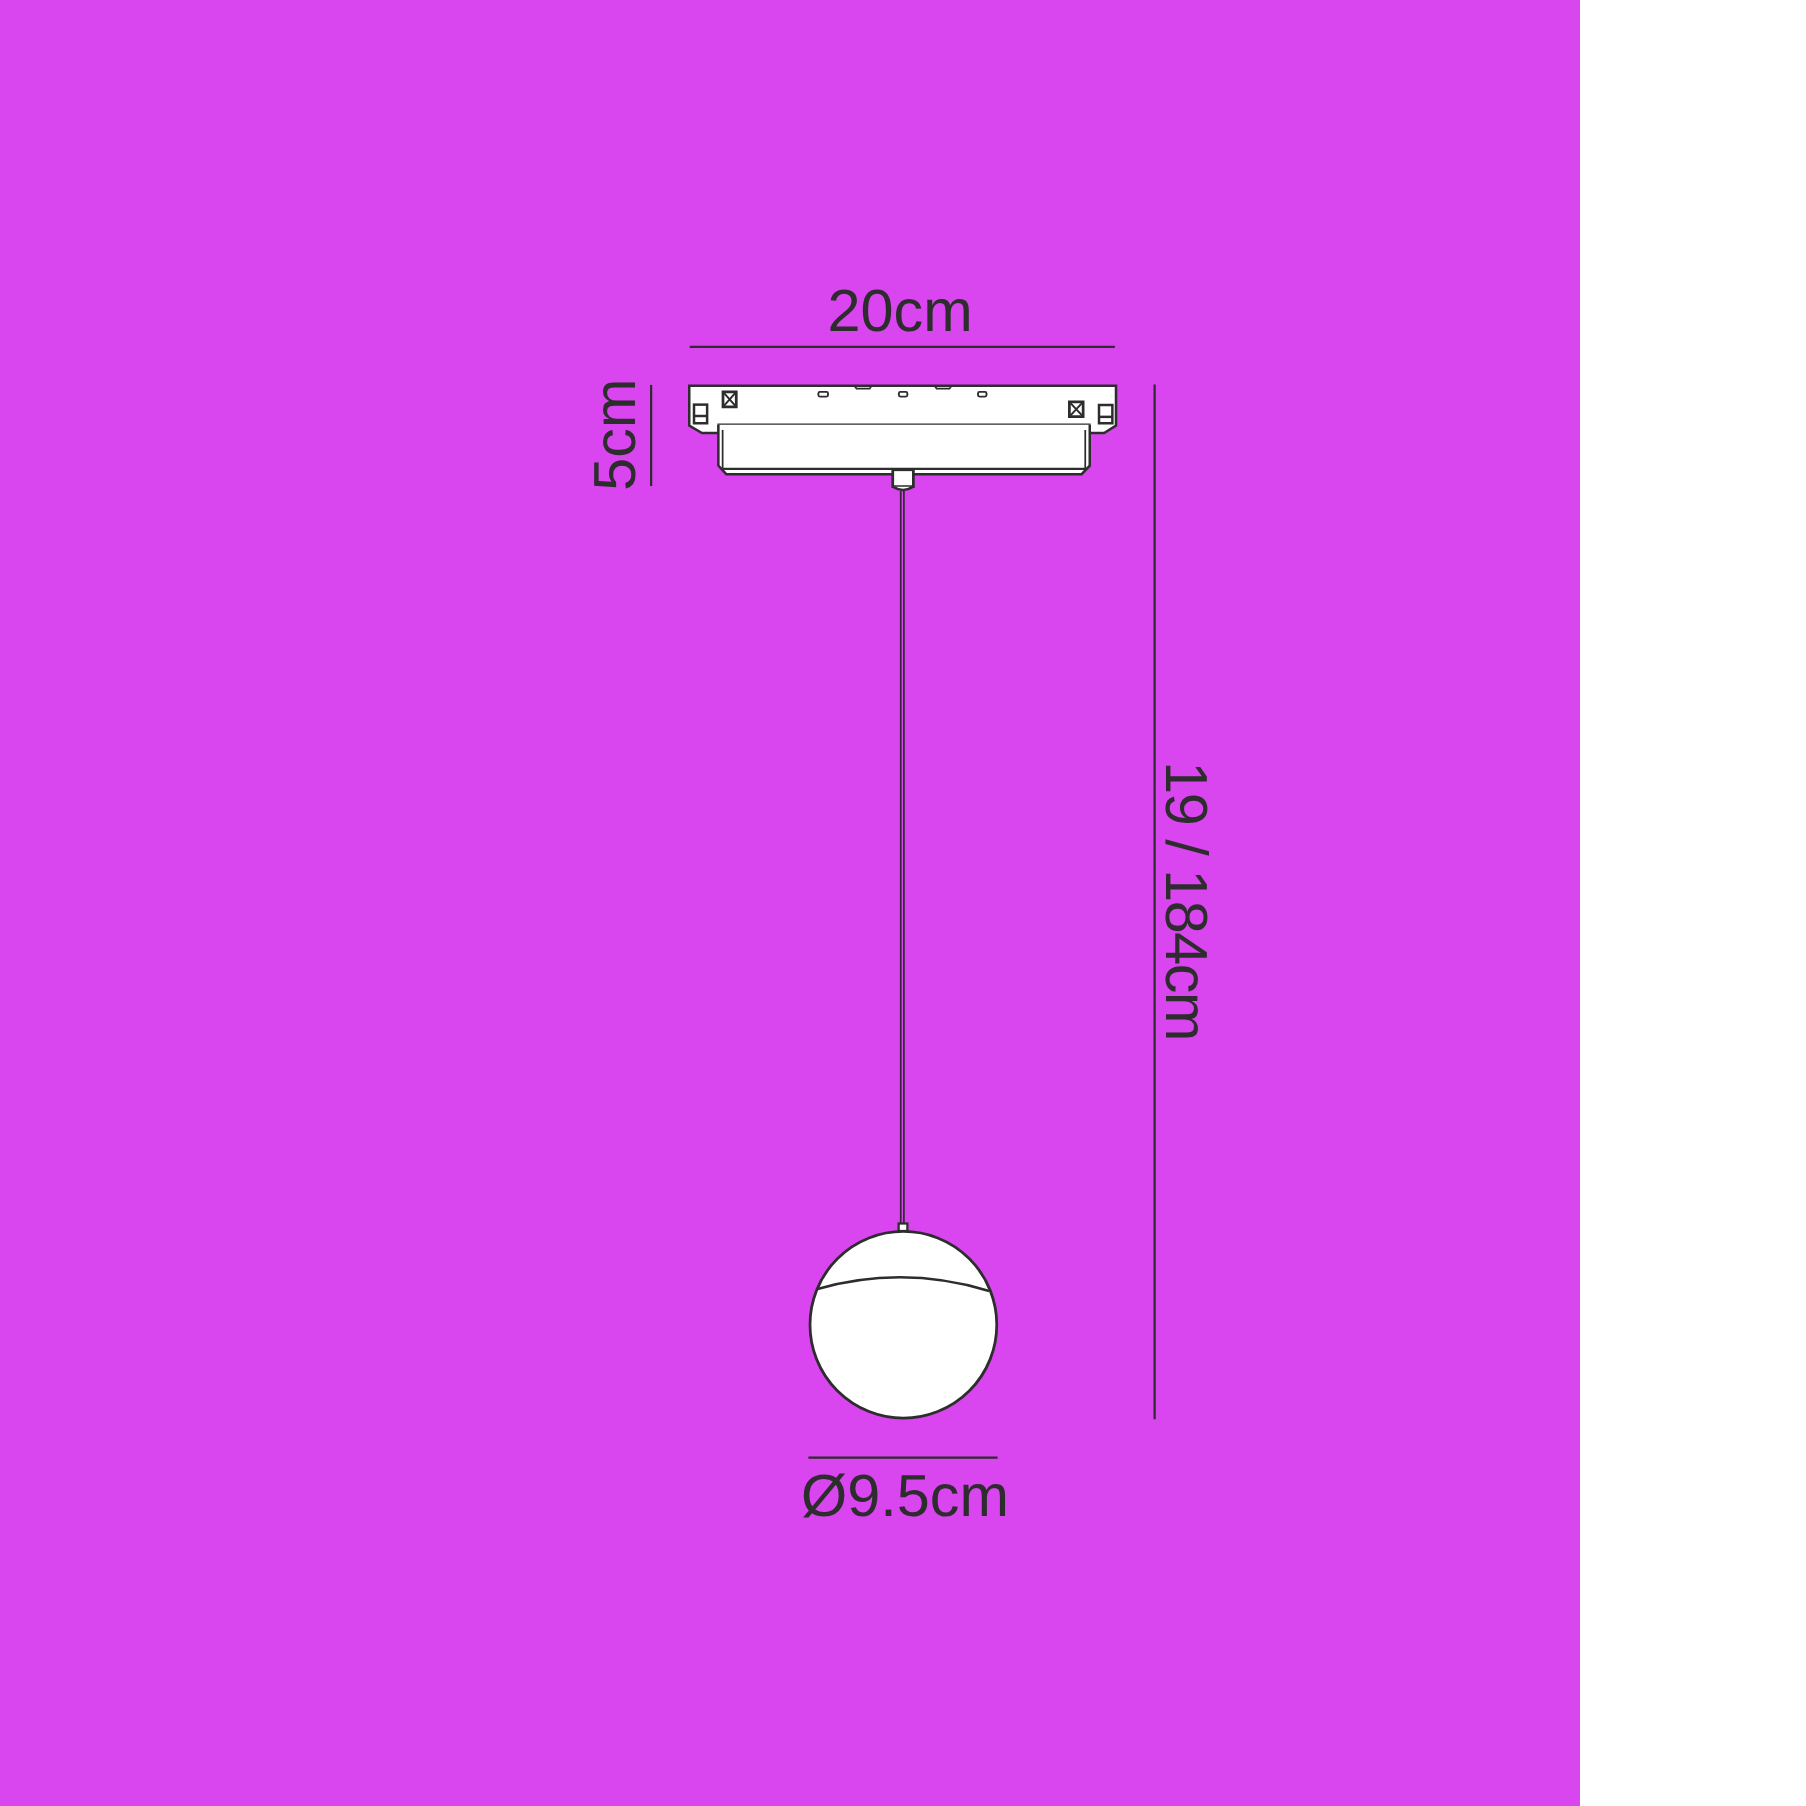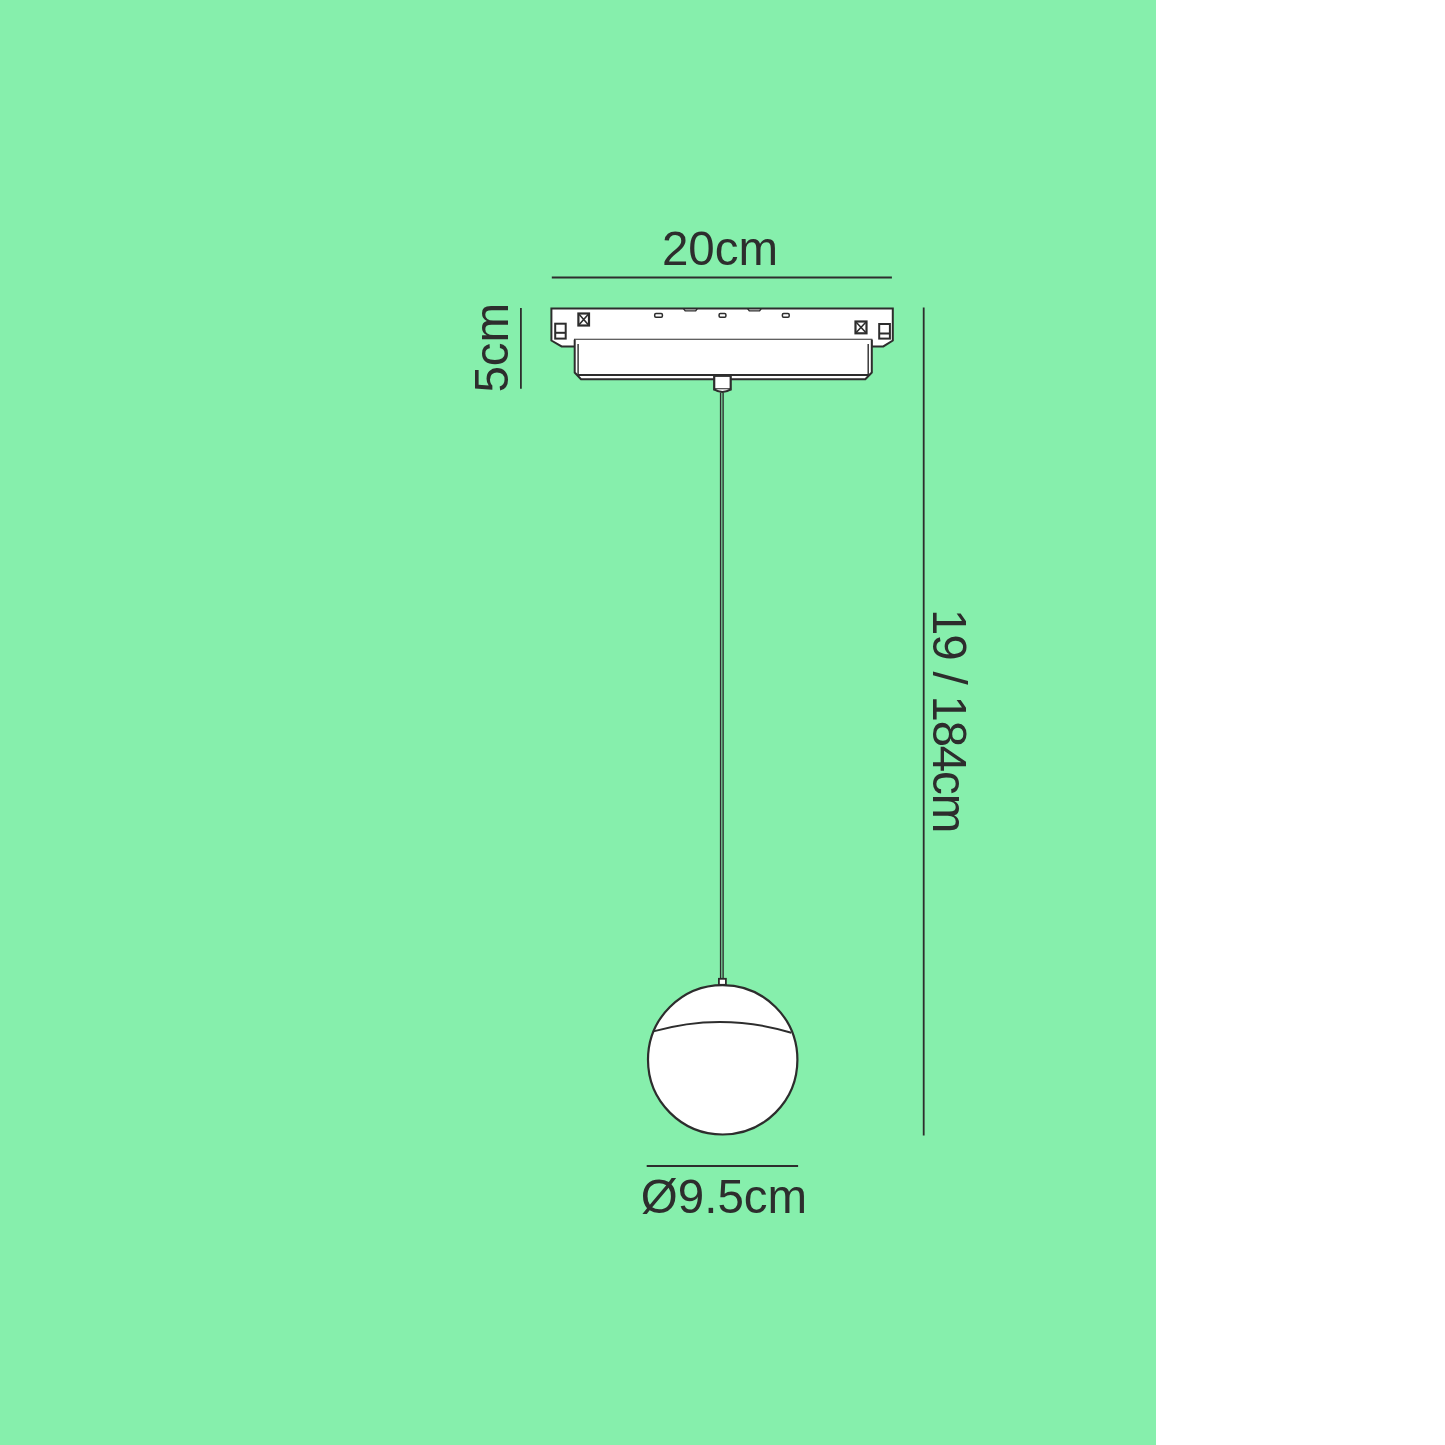--- a/index.html
+++ b/index.html
@@ -1,16 +1,16 @@
 <!DOCTYPE html>
 <html><head>
 <meta charset="utf-8">
 <style>
   html,body{margin:0;padding:0;background:#ffffff;}
-  .wrap{width:1156px;height:1445px;position:relative;background:#86efac;}
+  .wrap{width:1264px;height:1445px;position:relative;background:#d946ef;}
   svg{display:block;}
   text{font-family:"Liberation Sans",sans-serif;fill:#2d2d2d;}
 </style>
 </head>
 <body>
 <div class="wrap">
 <svg width="1445" height="1445" viewBox="0 0 1445 1445" fill="none">
 
   <line x1="551.8" y1="277.5" x2="891.9" y2="277.5" stroke="#2d2d2d" stroke-width="1.8"></line>
 

